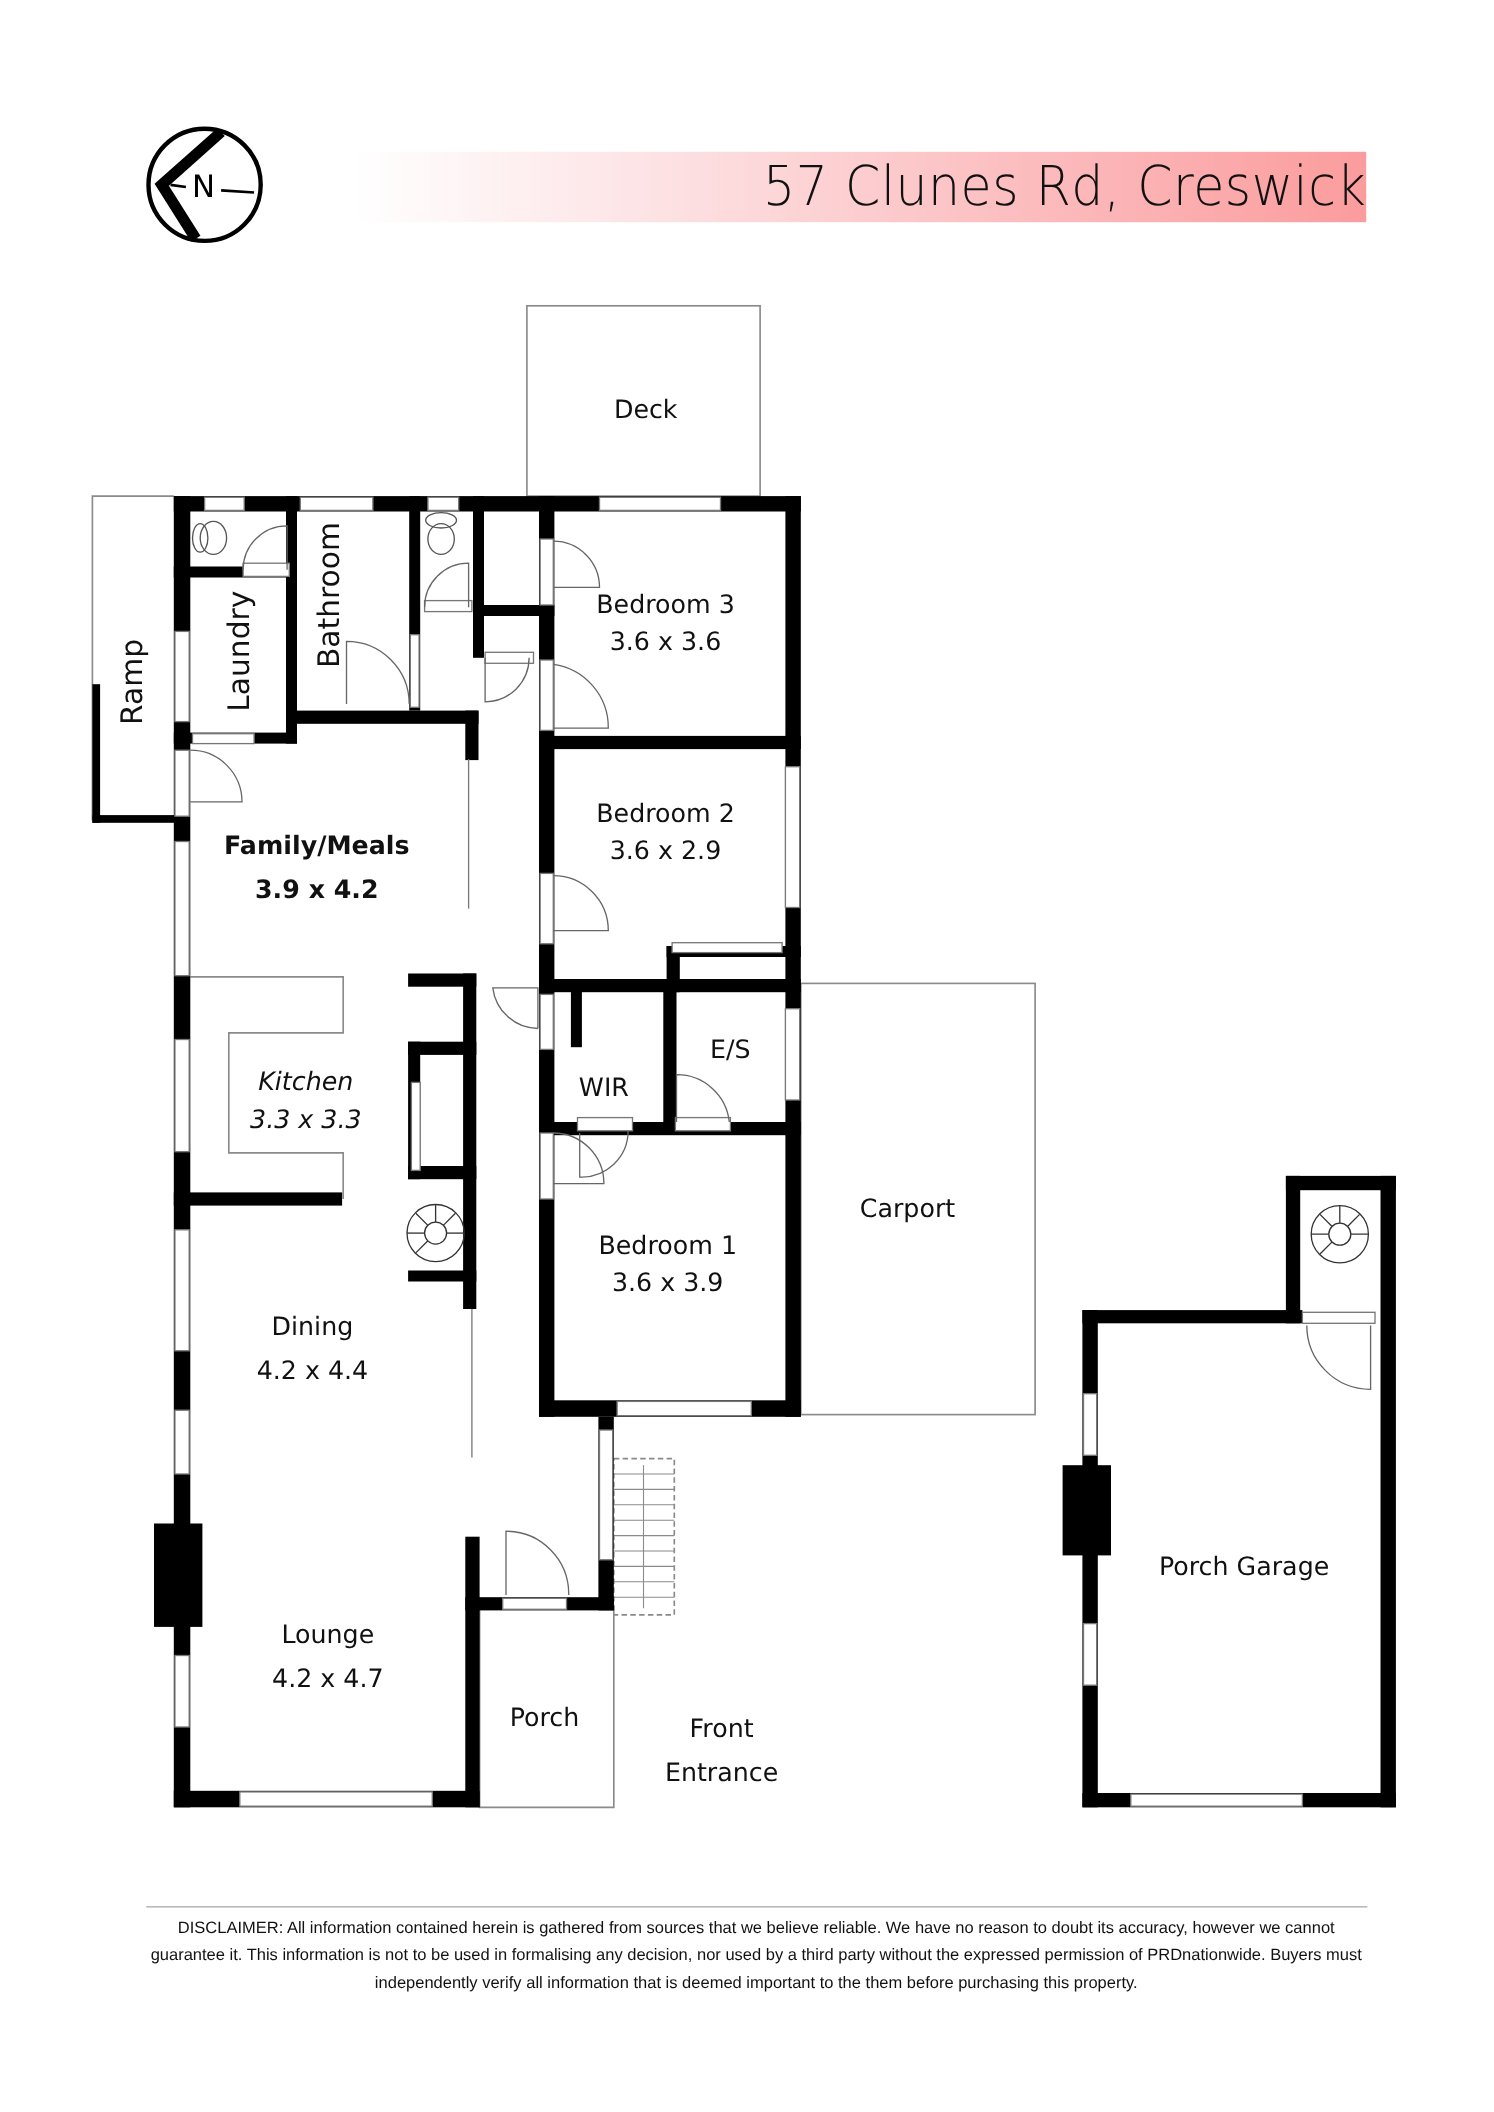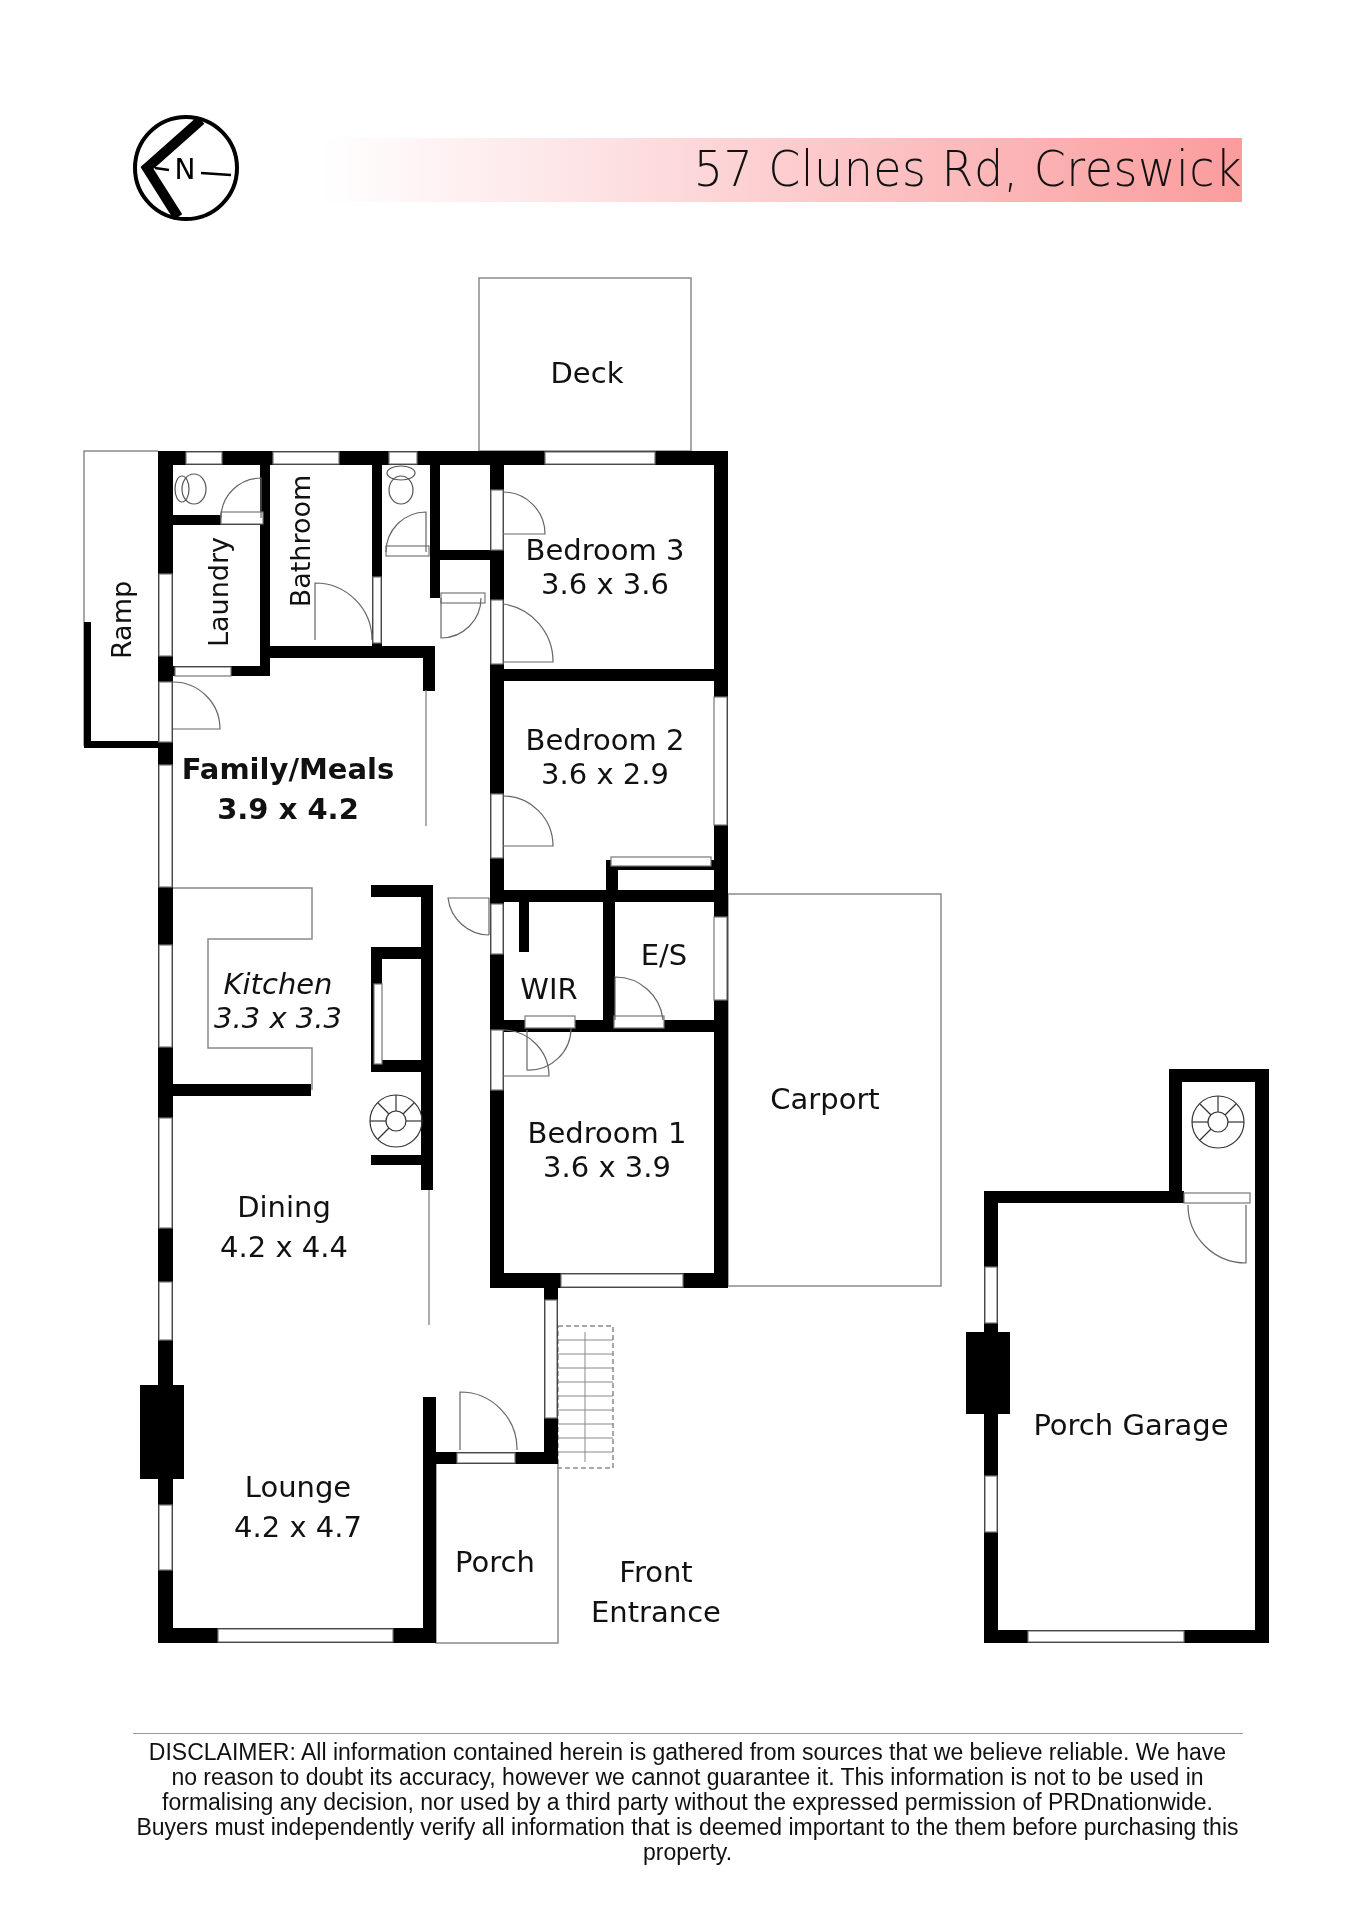--- a/index.html
+++ b/index.html
@@ -3,25 +3,25 @@
 <meta charset="utf-8">
 <style>
   html,body{margin:0;padding:0;background:#ffffff;}
   body{width:1358px;height:1920px;position:relative;overflow:hidden;font-family:"DejaVu Sans",sans-serif;}
   .header-bar{position:absolute;left:320px;top:138px;width:922px;height:64px;
     background:linear-gradient(to right,rgba(255,255,255,0) 0%,#fde4e6 28%,#fcc3c5 60%,#fb9c9d 100%);}
   .title{position:absolute;right:116px;top:134px;font-family:"DejaVu Sans",sans-serif;font-size:50px;
     font-weight:300;color:#111;letter-spacing:0.5px;line-height:70px;white-space:nowrap;transform:scaleX(0.92);transform-origin:right center;}
   .compass{position:absolute;left:131px;top:113px;width:110px;height:110px;}
   svg.plan{position:absolute;left:0;top:0;width:1358px;height:1920px;}
-  .lbl{position:absolute;font-family:"DejaVu Sans",sans-serif;font-size:29px;color:#111;text-align:center;line-height:34px;white-space:nowrap;transform:translate(-50%,-50%);}
+  .lbl{position:absolute;font-family:"DejaVu Sans",sans-serif;font-size:23px;color:#111;text-align:center;line-height:34px;white-space:nowrap;transform:translate(-50%,-50%);}
   .lbl .sub{display:block;}
   .vlbl{position:absolute;font-family:"DejaVu Sans",sans-serif;font-size:27px;color:#111;white-space:nowrap;transform:translate(-50%,-50%) rotate(-90deg);}
   .divider{position:absolute;left:133px;top:1733px;width:1110px;height:1px;background:#9a9a9a;}
-  .disclaimer{position:absolute;left:135px;top:1740px;width:1105px;font-family:"Liberation Sans",sans-serif;font-size:23px;line-height:25px;color:#111;text-align:center;}
+  .disclaimer{position:absolute;left:135px;top:1740px;width:1105px;font-family:"Liberation Sans",sans-serif;font-size:15px;line-height:25px;color:#111;text-align:center;}
 </style>
 </head>
 <body>
 
 <div class="header-bar"></div>
 <div class="title">57 Clunes Rd, Creswick</div>
 
 <svg class="compass" viewBox="0 0 110 110">
   <ellipse cx="55" cy="55" rx="51" ry="51" fill="none" stroke="#000" stroke-width="4"></ellipse>
   <path d="M70 7 L16 55 L47 104" fill="none" stroke="#000" stroke-width="10" stroke-linejoin="miter"></path>

